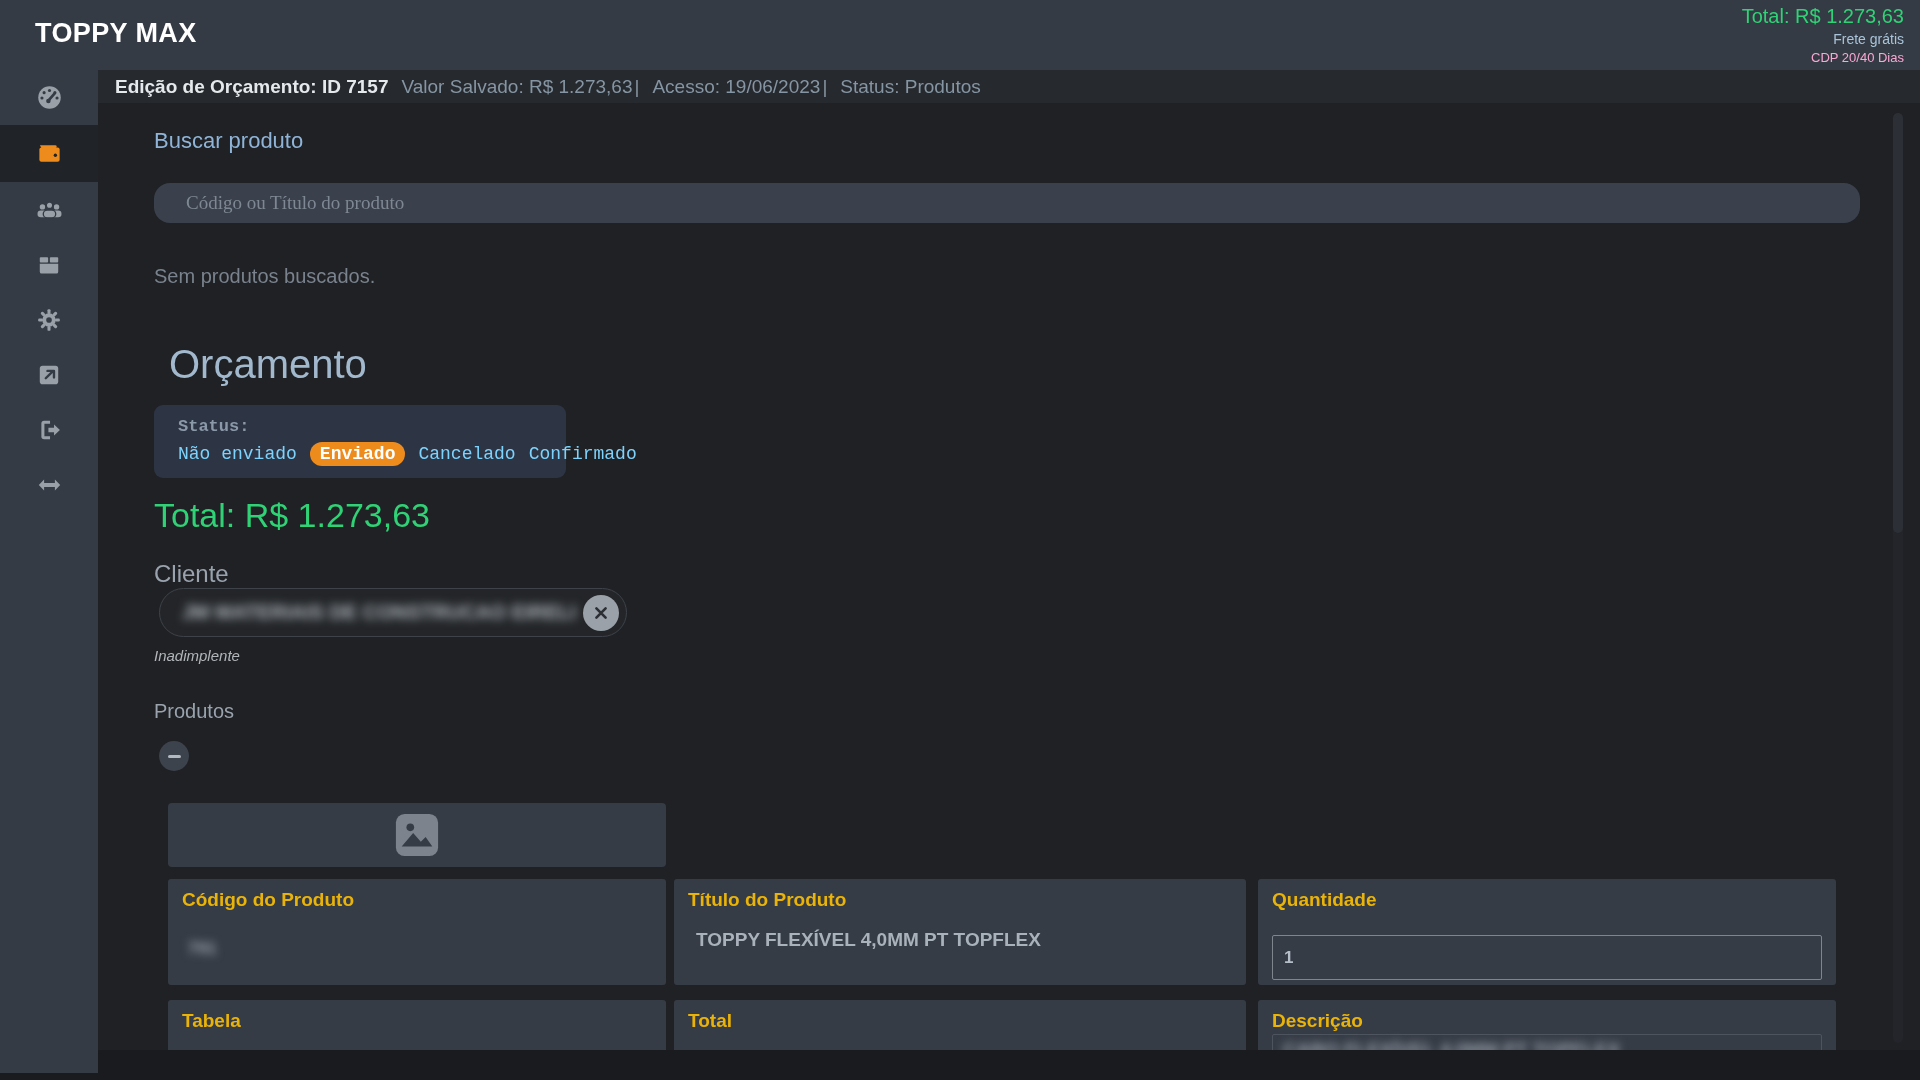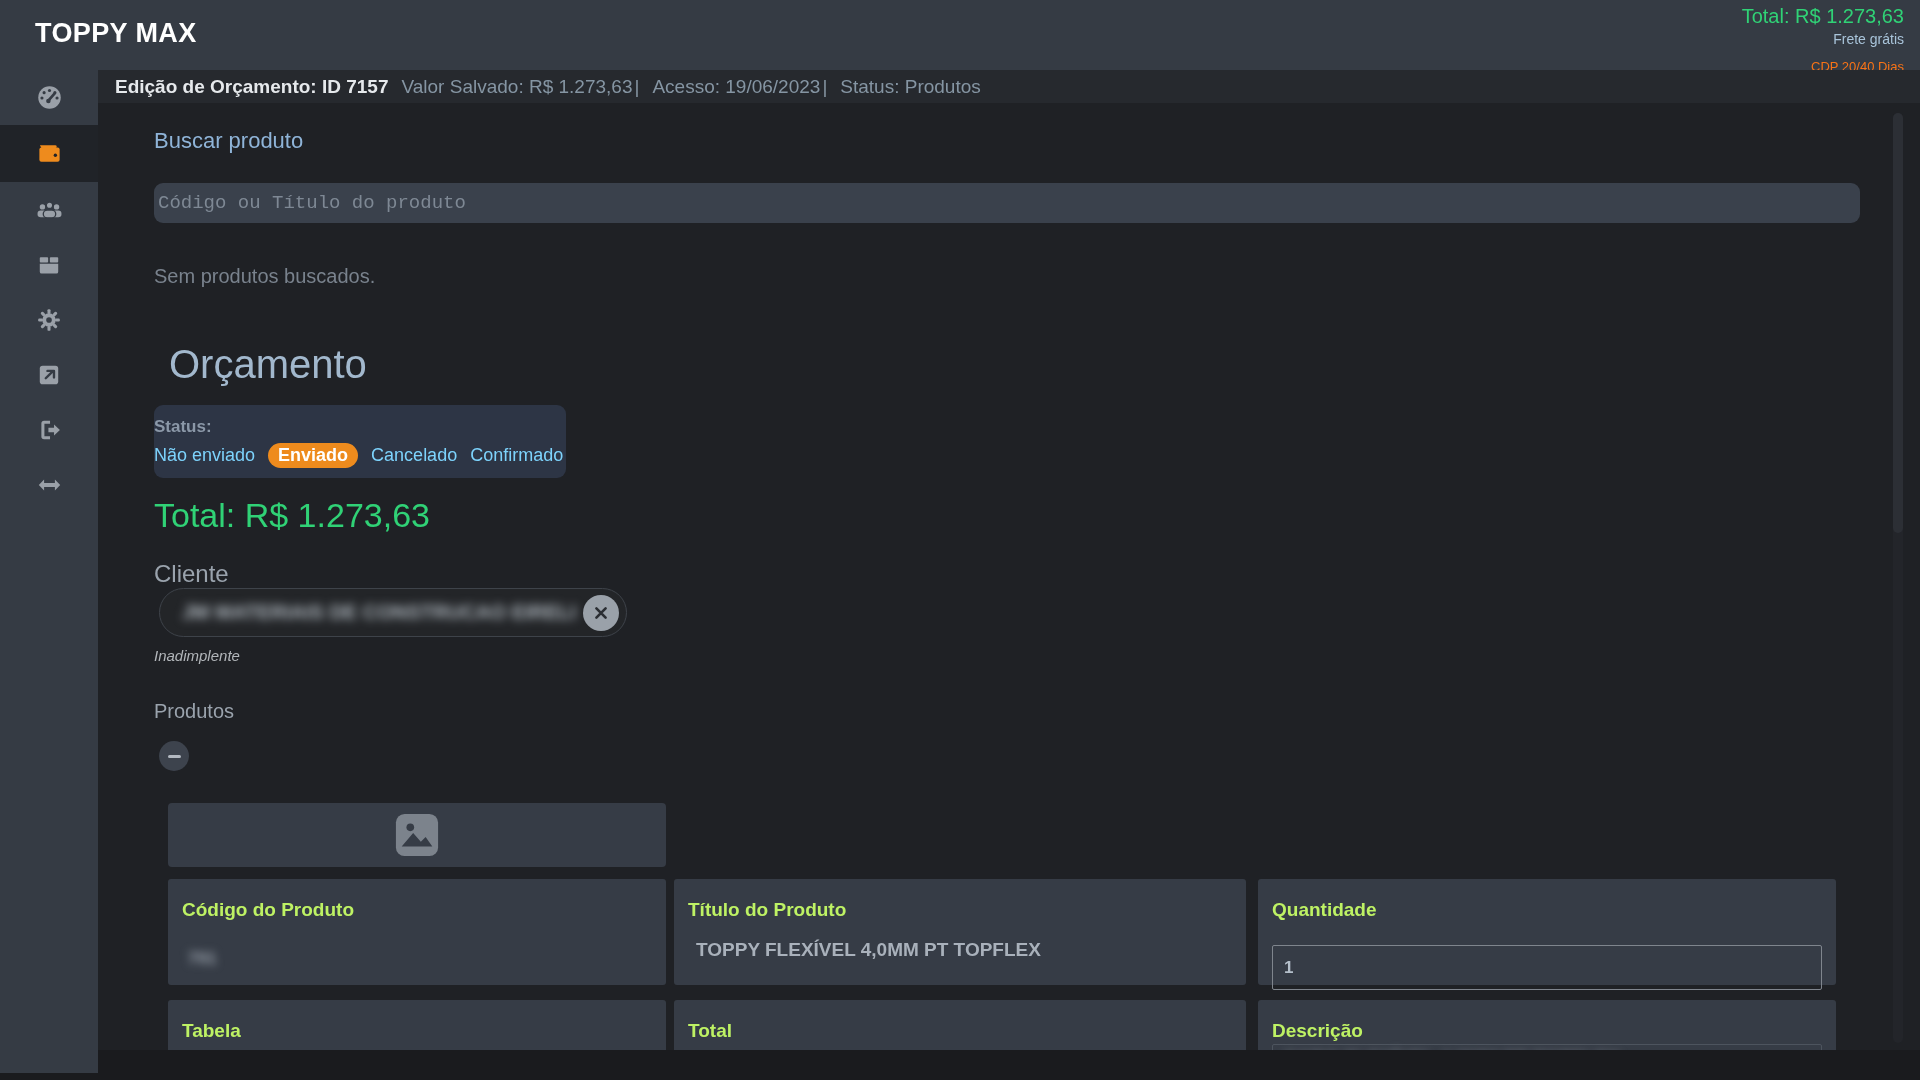--- a/index.html
+++ b/index.html
@@ -5,49 +5,49 @@
   html,body{margin:0;padding:0;background:#101113;}
   .stage{position:relative;width:1920px;height:1080px;background:#1a1b1e;overflow:hidden;
          font-family:"Liberation Sans","DejaVu Sans",sans-serif;}
 
   
   .topbar{position:absolute;left:0;top:0;width:1920px;height:70px;background:#353b44;}
   .brand{position:absolute;left:35px;top:18px;font-size:27px;font-weight:700;color:#ffffff;letter-spacing:.4px;}
   .topbar-right{position:absolute;right:16px;top:5px;text-align:right;line-height:1.15;}
   .t-total{font-size:20px;color:#30d276;}
   .t-frete{font-size:14px;color:#a9c4da;margin-top:3px;}
-  .t-cdp{font-size:13px;color:#f97316;margin-top:13px;}
+  .t-cdp{font-size:13px;color:#f9a8d4;margin-top:4px;}
 
   
   .sidebar{position:absolute;left:0;top:70px;width:98px;height:1003px;background:#353b44;}
   .side-item{width:98px;height:55px;display:flex;align-items:center;justify-content:center;cursor:pointer;}
   .side-item.active{background:#202328;height:57px;}
 
   
   .headerstrip{position:absolute;left:98px;top:70px;width:1822px;height:33px;background:#26292e;
                display:flex;align-items:center;padding-left:17px;box-sizing:border-box;}
   .h-title{font-size:19px;font-weight:700;color:#e6e9ec;margin-right:13px;white-space:pre;}
   .h-item{font-size:19px;color:#8595a3;white-space:pre;}
   .h-sep{font-size:19px;color:#8595a3;margin-right:13px;margin-left:2px;}
 
   
   .content{position:absolute;left:98px;top:103px;width:1822px;height:947px;background:#1f2125;overflow:hidden;}
   .abs{position:absolute;}
 
   .buscar{left:56px;top:25px;font-size:22px;color:#8fb4d8;}
-  .search-input{left:56px;top:80px;width:1706px;height:40px;background:#3a414c;border:none;border-radius:9px;
-                color:#c9d1d9;font-size:19px;padding:0 4px;box-sizing:border-box;outline:none;
-                font-family:Liberation Mono, monospace;}
+  .search-input{left:56px;top:80px;width:1706px;height:40px;background:#3a414c;border:none;border-radius:16px;
+                color:#c9d1d9;font-size:19px;padding:0 32px;box-sizing:border-box;outline:none;
+                font-family:Liberation Serif, serif;}
   .search-input::placeholder{color:#7e8894;}
   .empty-msg{left:56px;top:162px;font-size:20px;color:#79828d;}
 
   .orc-heading{left:56px;top:224px;font-size:40px;color:#a2b8cd;font-weight:400;}
 
   .status-box{left:56px;top:302px;width:412px;height:73px;background:#2d3545;border-radius:9px;
-              padding:12px 0;box-sizing:border-box;}
+              padding:12px 24px;box-sizing:border-box;font-family:Liberation Mono, monospace;}
   .status-label{font-size:17px;font-weight:700;color:#8b98a8;}
   .status-row{margin-top:6px;display:flex;align-items:center;gap:13px;}
   .status-opt{font-size:18px;color:#7dd3fc;cursor:pointer;white-space:pre;}
   .status-opt.pill{background:#ee8b1d;color:#ffffff;border-radius:14px;padding:2px 10px;font-weight:600;}
 
   .total-line{left:56px;top:393px;font-size:34px;color:#30d276;}
 
   .cli-label{left:56px;top:457px;font-size:24px;color:#9aa3ad;}
   .client-pill{left:61px;top:485px;width:468px;height:49px;background:#232528;border:1px solid #3e434a;
                border-radius:25px;display:flex;align-items:center;justify-content:space-between;
@@ -59,21 +59,21 @@
 
   .prod-label{left:56px;top:597px;font-size:20px;color:#9aa3ad;}
   .minus-btn{left:61px;top:638px;width:30px;height:30px;border-radius:50%;background:#3d434d;border:none;
              display:flex;align-items:center;justify-content:center;cursor:pointer;padding:0;}
   .minus-bar{display:block;width:13px;height:3px;border-radius:2px;background:#b3b9c1;}
 
   .img-box{left:70px;top:700px;width:498px;height:64px;background:#363c46;border-radius:4px;
            display:flex;align-items:center;justify-content:center;}
 
   .card{position:absolute;background:#363c46;border-radius:3px;box-sizing:border-box;padding:10px 14px;}
-  .card-label{font-size:19px;font-weight:700;color:#bef264;line-height:22px;margin-top:10px;}
+  .card-label{font-size:19px;font-weight:700;color:#eab308;line-height:22px;}
   .r1{top:776px;height:106px;}
   .r2{top:897px;height:140px;}
   .c1{left:70px;width:498px;}
   .c2{left:576px;width:572px;}
   .c3{left:1160px;width:578px;}
   .code-value{margin-top:28px;margin-left:6px;font-size:17px;font-weight:700;color:#9aa2ac;
               filter:blur(4px);width:34px;}
   .title-value{margin-top:18px;margin-left:8px;font-size:19px;font-weight:700;color:#a9b1bb;}
   .qty-input{margin-top:24px;width:100%;height:45px;background:transparent;border:1px solid #7f858d;
              border-radius:2px;color:#b4bfca;font-weight:700;font-size:17px;padding:0 11px;

